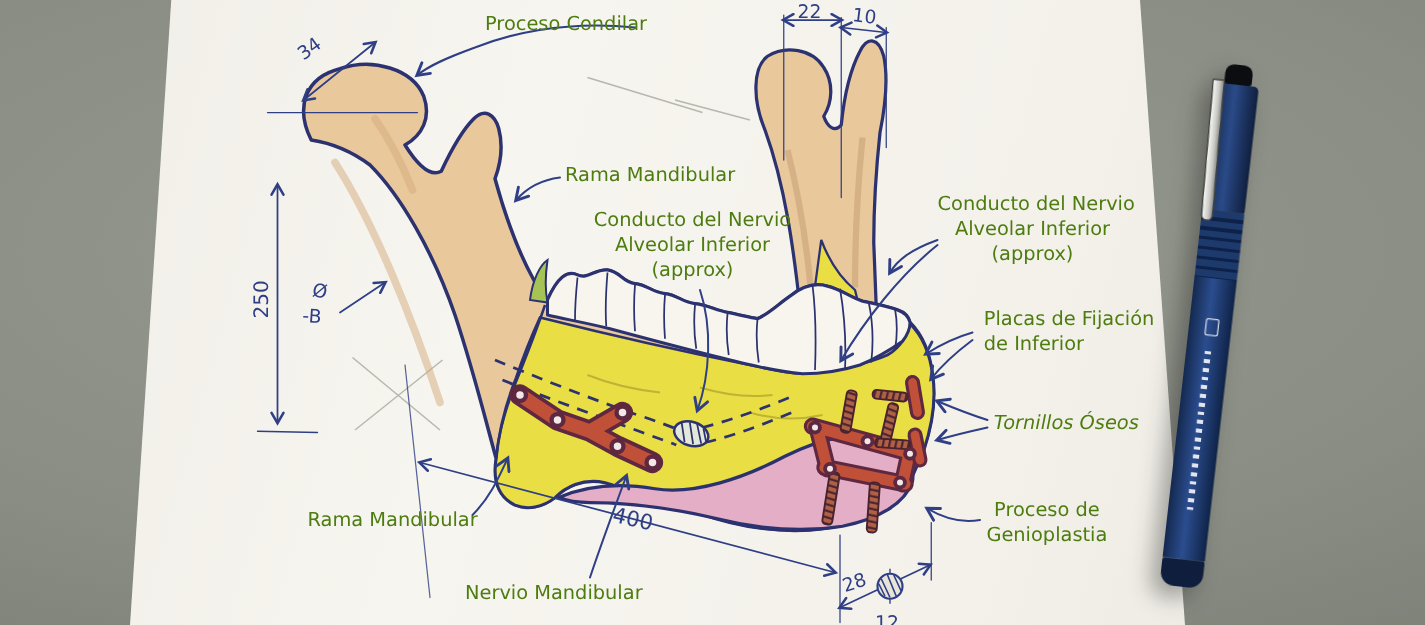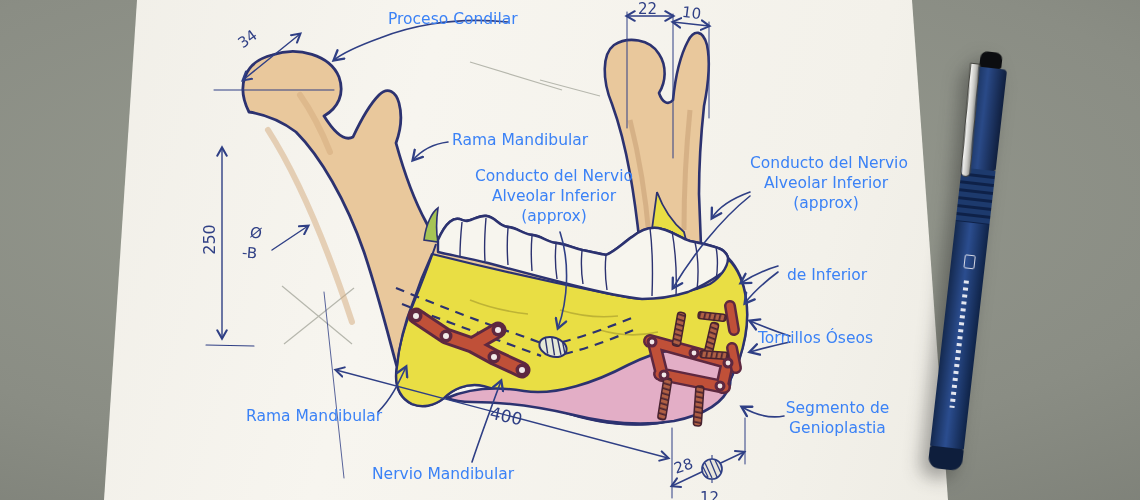--- a/index.html
+++ b/index.html
@@ -8,21 +8,21 @@
   #desk{position:absolute;inset:0;
     background:radial-gradient(140% 120% at 45% 40%, #979b90 0%, #8a8d84 45%, #757870 82%, #5e615a 100%);}
   #paper{position:absolute;inset:0;
     background:linear-gradient(105deg,#efede6 0%,#f7f5ef 35%,#f3f1ea 70%,#e9e7df 100%);
     clip-path:polygon(137px 0px, 912px 0px, 948px 500px, 104px 500px);
     box-shadow:0 8px 26px rgba(35,37,33,.4);}
   #paper-shade{position:absolute;inset:0;pointer-events:none;
     clip-path:polygon(137px 0px, 912px 0px, 948px 500px, 104px 500px);
     background:linear-gradient(90deg,rgba(120,115,100,.18) 0%,rgba(0,0,0,0) 6%,rgba(0,0,0,0) 93%,rgba(120,115,100,.22) 100%);}
   svg#drawing{position:absolute;left:0;top:0;}
-  .lbl{position:absolute;color:#3b82f6;font-size:15.5px;line-height:1.28;white-space:nowrap;}
+  .lbl{position:absolute;color:#4d7c0f;font-size:15.5px;line-height:1.28;white-space:nowrap;}
   .lbl.center{text-align:center;}
   .dim{position:absolute;color:#2f3f85;font-size:15px;white-space:nowrap;}
   
   #pen{position:absolute;left:975px;top:52px;width:34px;height:420px;
        transform:rotate(6.5deg);transform-origin:50% 0%;
        filter:drop-shadow(-7px 9px 9px rgba(25,25,25,.38));}
   .pen-captip{width:22px;height:16px;margin:0 auto;background:#0c0d10;border-radius:7px 7px 2px 2px;}
   .pen-cap{width:100%;height:102px;background:linear-gradient(90deg,#142档a,#142a4e 0%,#2a4a88 45%,#101f3e 100%);
            background:linear-gradient(90deg,#142a4e 0%,#2a4a88 45%,#101f3e 100%);border-radius:4px 4px 2px 2px;}
   .pen-clip{position:absolute;left:-2px;top:13px;width:8px;height:112px;
@@ -216,28 +216,28 @@
   <span>(approx)</span>
 </div>
 
 <div class="lbl center" style="left:750px;top:154px;width:152px;">
   <span>Conducto del Nervio</span><br>
   <span>Alveolar Inferior</span><br>
   <span>(approx)</span>
 </div>
 
 <div class="lbl" style="left:787px;top:246px;">
-  <br>
+  <span>Placas de Fijación</span><br>
   <span>de Inferior</span>
 </div>
 
-<div class="lbl" style="left:758px;top:329px;">Tornillos Óseos</div>
+<div class="lbl" style="left:795px;top:329px;font-style:italic;">Tornillos Óseos</div>
 
 <div class="lbl center" style="left:780px;top:399px;width:115px;">
-  <span>Segmento de</span><br>
+  <span>Proceso de</span><br>
   <span>Genioplastia</span>
 </div>
 
 <div class="lbl" style="left:246px;top:407px;">Rama Mandibular</div>
 <div class="lbl" style="left:372px;top:465px;">Nervio Mandibular</div>
 
 <div class="dim" style="left:238px;top:30px;transform:rotate(-36deg);">34</div>
 <div class="dim" style="left:194px;top:230px;transform:rotate(-90deg);font-size:16px;">250</div>
 <div class="dim" style="left:638px;top:0px;">22</div>
 <div class="dim" style="left:682px;top:4px;transform:rotate(7deg);">10</div>

